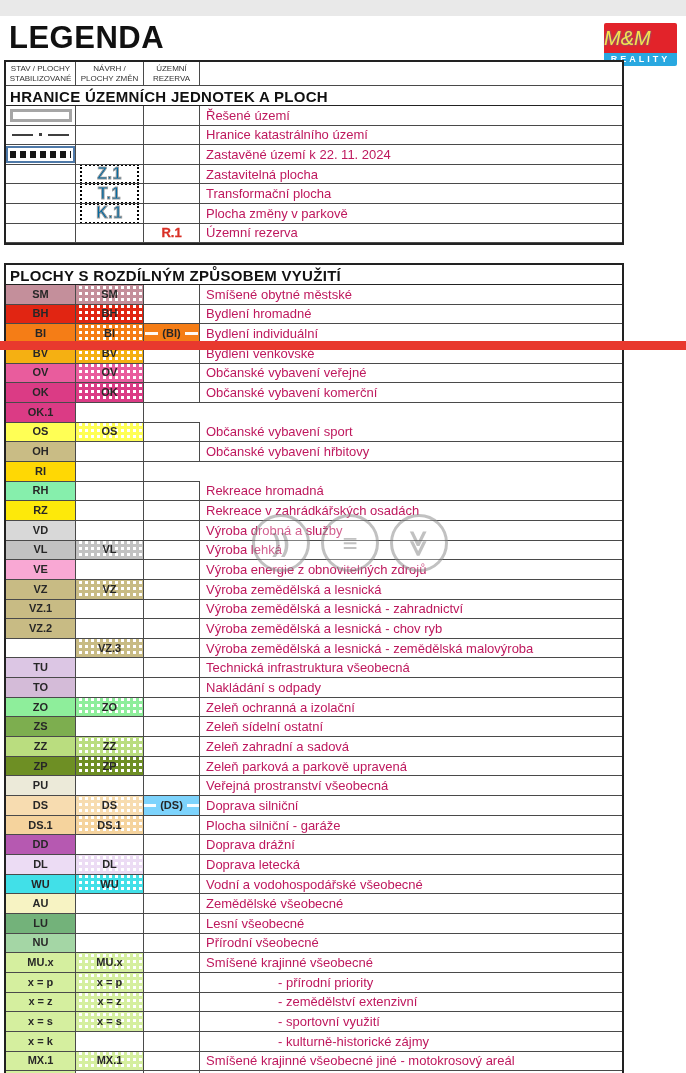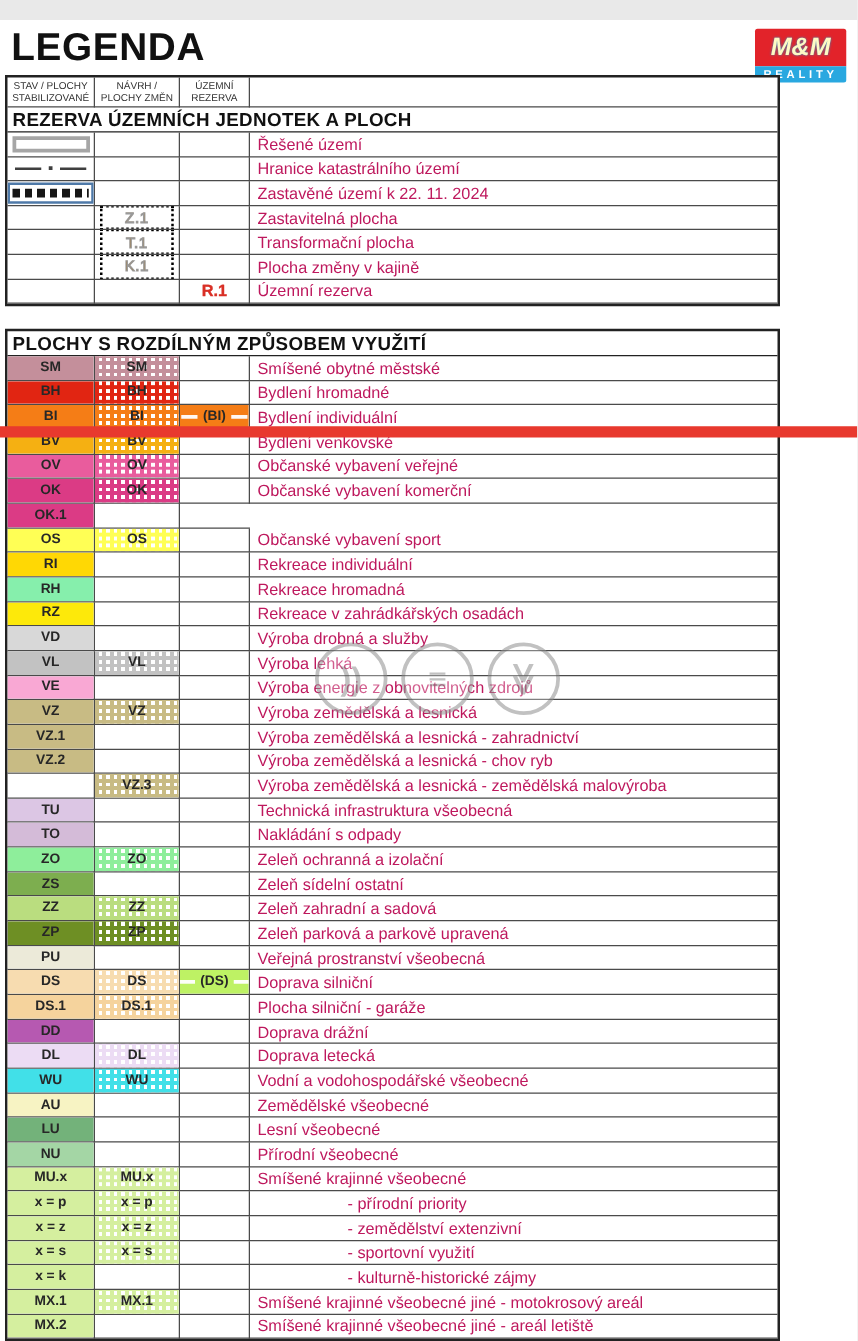--- a/index.html
+++ b/index.html
@@ -8,22 +8,22 @@
     position:relative; width:686px; height:1073px; overflow:hidden;
     background:#fff; font-family:"Liberation Sans", sans-serif; margin:16px auto;
   }
   
   #title {
     position:absolute; top:4px; left:9px; font-size:31px; font-weight:bold;
     color:#111; letter-spacing:.5px;
   }
   #logo { position:absolute; top:7px; right:9px; width:73px; }
   #logo .logo-top {
-    background:var(--logo-red,#e2232a); color:#fef9c3; font-weight:bold; font-style:italic;
-    font-size:20px; text-align:center; height:30px; line-height:30px;
+    background:var(--logo-red,#e2232a); color:#fde047; font-weight:normal; font-style:italic;
+    font-size:20px; height:30px; line-height:30px;
     text-shadow:0 0 2px #1d9ad6; border-radius:2px 2px 0 0;
   }
   #logo .logo-bottom {
     background:var(--logo-blue,#29a8e0); color:#fff; font-weight:bold;
     font-size:9px; letter-spacing:3px; text-align:center; height:13px; line-height:13px;
     border-radius:0 0 2px 2px;
   }
   
   .legend-table {
     position:absolute; left:4px; width:620px;
@@ -81,21 +81,21 @@
   }
   .sym-zastavene i {
     display:block; width:100%; height:7px;
     background-image:repeating-linear-gradient(90deg, #161616 0 6px, transparent 6px 10px);
   }
   .sym-dotted {
     position:absolute; inset:-1px 4px -1px 4px; border:2px dotted #000;
     display:flex; align-items:center; justify-content:center;
   }
   .sym-dotted .ghost {
-    font-size:12px; font-weight:normal; color:#a16207;
+    font-size:16px; font-weight:bold; color:#0369a1;
     -webkit-text-stroke:0.9px #9a9a9a; letter-spacing:.5px;
   }
   .code-red { color:#d93026; font-size:13px; font-weight:bold;
     -webkit-text-stroke:.3px #d93026; }
   
   #highlight-bar {
     position:absolute; left:0; width:686px; height:9px; background:#e8392e; z-index:6;
   }
   #wm-circles { position:absolute; top:498px; left:252px; display:flex; z-index:8;
     pointer-events:none; opacity:.55; }
@@ -127,21 +127,21 @@
   <div id="table1" class="legend-table">
     <div class="grid-row colhead-row">
       <div class="cell c1 colhead">STAV / PLOCHY
 STABILIZOVANÉ</div>
       <div class="cell c2 colhead">NÁVRH /
 PLOCHY ZMĚN</div>
       <div class="cell c3 colhead">ÚZEMNÍ
 REZERVA</div>
       <div class="cell c4"></div>
     </div>
-    <div class="section-title">REZERVA ÚZEMNÍCH JEDNOTEK A PLOCH</div>
+    <div class="section-title">HRANICE ÚZEMNÍCH JEDNOTEK A PLOCH</div>
     <div id="s1-rows">
   <div class="grid-row data-row">
     <div class="cell c1">
             <div class="swatch sym-slot1">
               <div class="sym-resene"></div>
             </div>
           </div>
     <div class="cell c2">
             <div class="swatch sym-slot2"></div>
           </div>
@@ -239,21 +239,21 @@
             <div class="swatch sym-slot2">
               <div class="sym-dotted">
                 <span class="ghost">K.1</span>
               </div>
             </div>
           </div>
     <div class="cell c3">
             <div class="swatch sym-slot3"></div>
           </div>
     <div class="cell c4 desc">
-            <span class="label">Plocha změny v kajině</span>
+            <span class="label">Plocha změny v parkově</span>
           </div>
   </div>
 
   <div class="grid-row data-row">
     <div class="cell c1">
             <div class="swatch sym-slot1"></div>
           </div>
     <div class="cell c2">
             <div class="swatch sym-slot2"></div>
           </div>
@@ -404,36 +404,49 @@
             <div class="swatch s2 hatch" style="--c: #ffff55;">
               <span class="code">OS</span>
             </div>
           </div>
     <div class="cell c3"></div>
     <div class="cell c4 desc">
             <span class="label">Občanské vybavení sport</span>
           </div>
   </div>
 
+  <div class="grid-row data-row">
+    <div class="cell c1">
+            <div class="swatch s1" style="background: rgb(201, 188, 133);">
+              <span class="code">OH</span>
+            </div>
+          </div>
+    <div class="cell c2">
+            <div class="swatch s2">
+              <span class="code"></span>
+            </div>
+          </div>
+    <div class="cell c3"></div>
+    <div class="cell c4 desc">
+            <span class="label">Občanské vybavení hřbitovy</span>
+          </div>
+  </div>
 
   <div class="grid-row data-row">
     <div class="cell c1">
             <div class="swatch s1" style="background: rgb(255, 216, 4);">
               <span class="code">RI</span>
             </div>
           </div>
     <div class="cell c2">
             <div class="swatch s2">
               <span class="code"></span>
             </div>
           </div>
     <div class="cell c3"></div>
-    <div class="cell c4 desc">
-            <span class="label">Rekreace individuální</span>
-          </div>
   </div>
 
   <div class="grid-row data-row">
     <div class="cell c1">
             <div class="swatch s1" style="background: #86efac;">
               <span class="code">RH</span>
             </div>
           </div>
     <div class="cell c2">
             <div class="swatch s2">
@@ -706,21 +719,21 @@
             <div class="swatch s1" style="background: rgb(247, 220, 176);">
               <span class="code">DS</span>
             </div>
           </div>
     <div class="cell c2">
             <div class="swatch s2 hatch" style="--c: #f7dcb0;">
               <span class="code">DS</span>
             </div>
           </div>
     <div class="cell c3">
-            <div class="chip" style="background: #bef264;">
+            <div class="chip" style="background: #7dd3fc;">
               <span class="dash"></span>
               <span class="code">(DS)</span>
               <span class="dash"></span>
             </div>
           </div>
     <div class="cell c4 desc">
             <span class="label">Doprava silniční</span>
           </div>
   </div>
 

